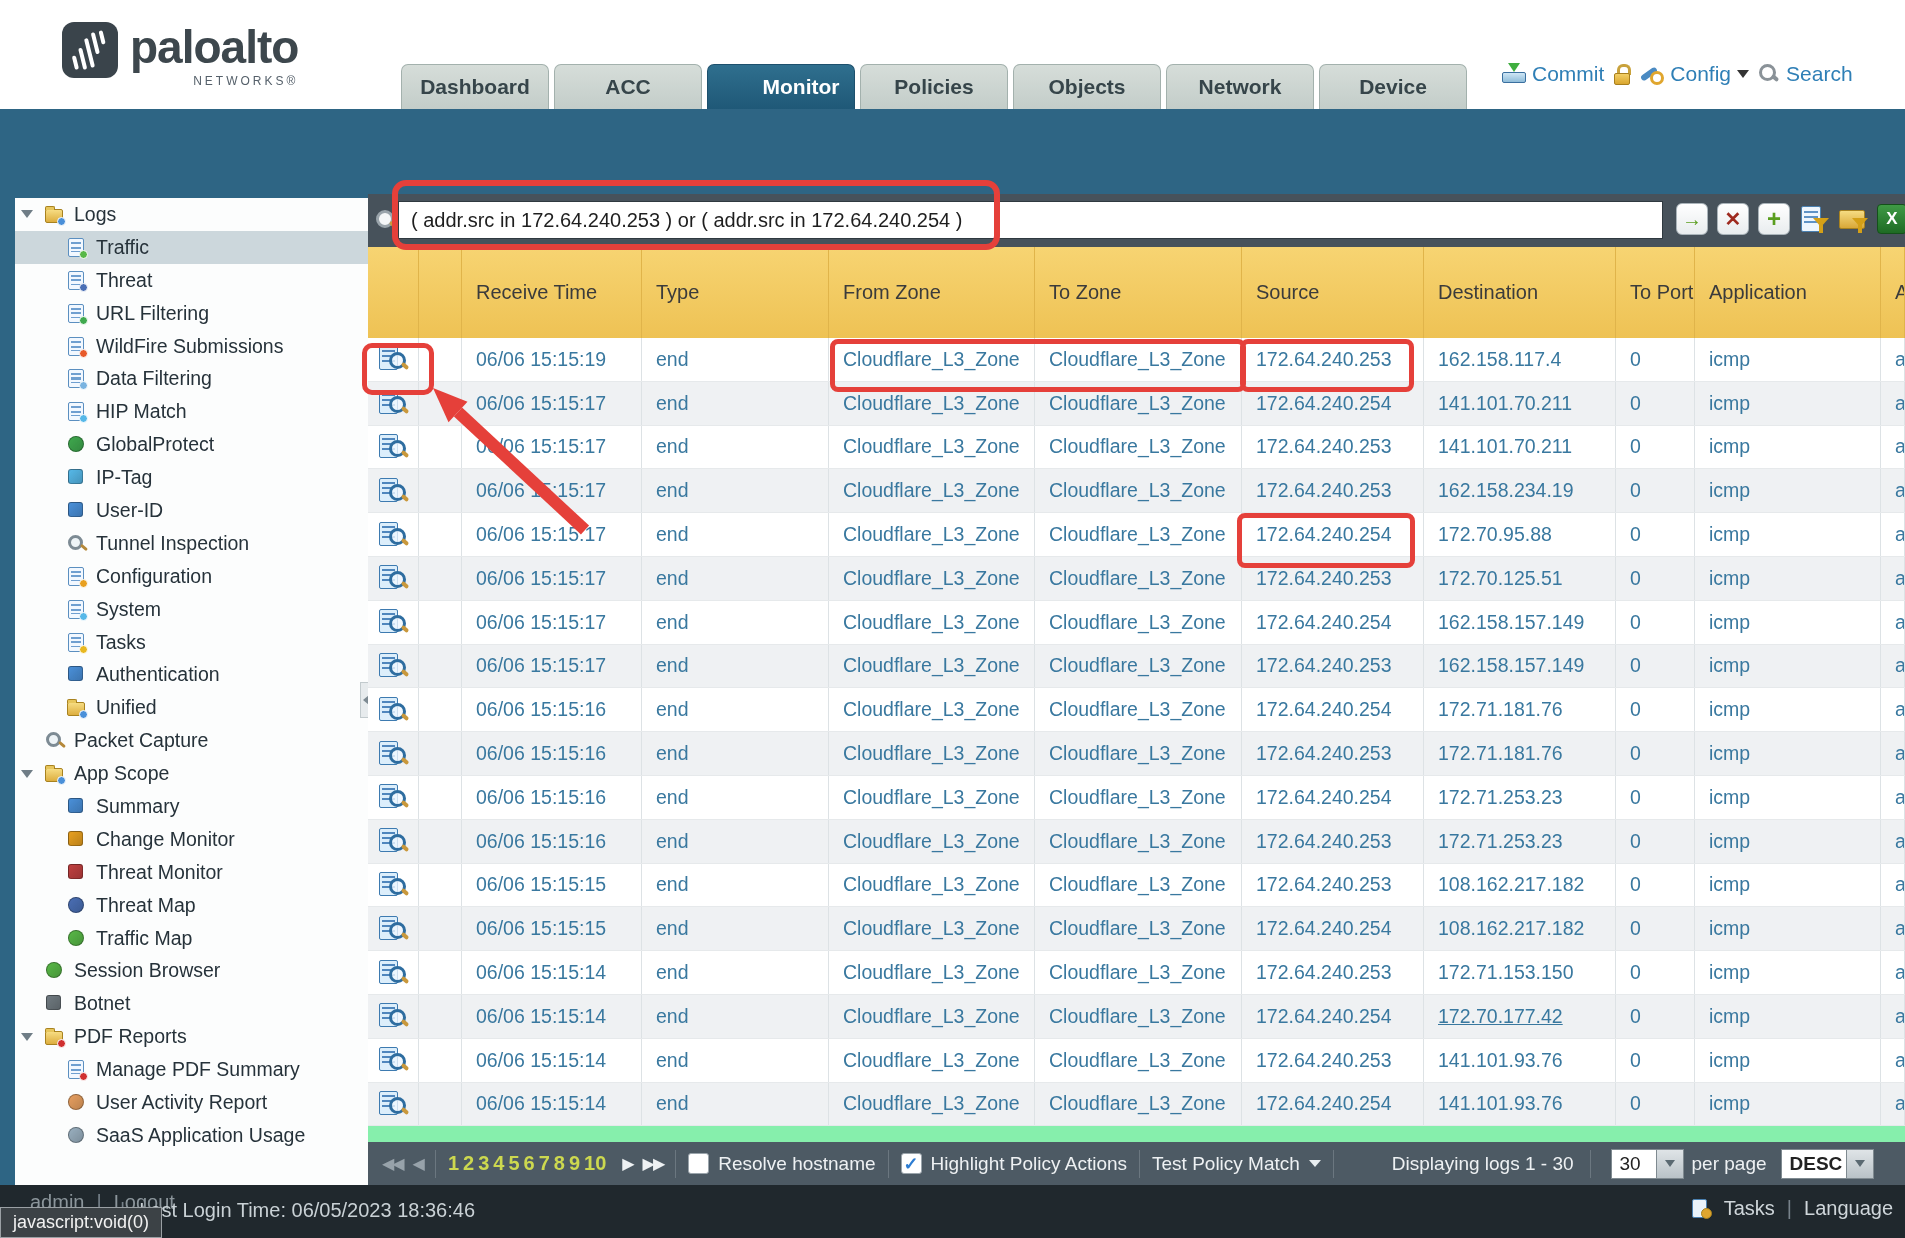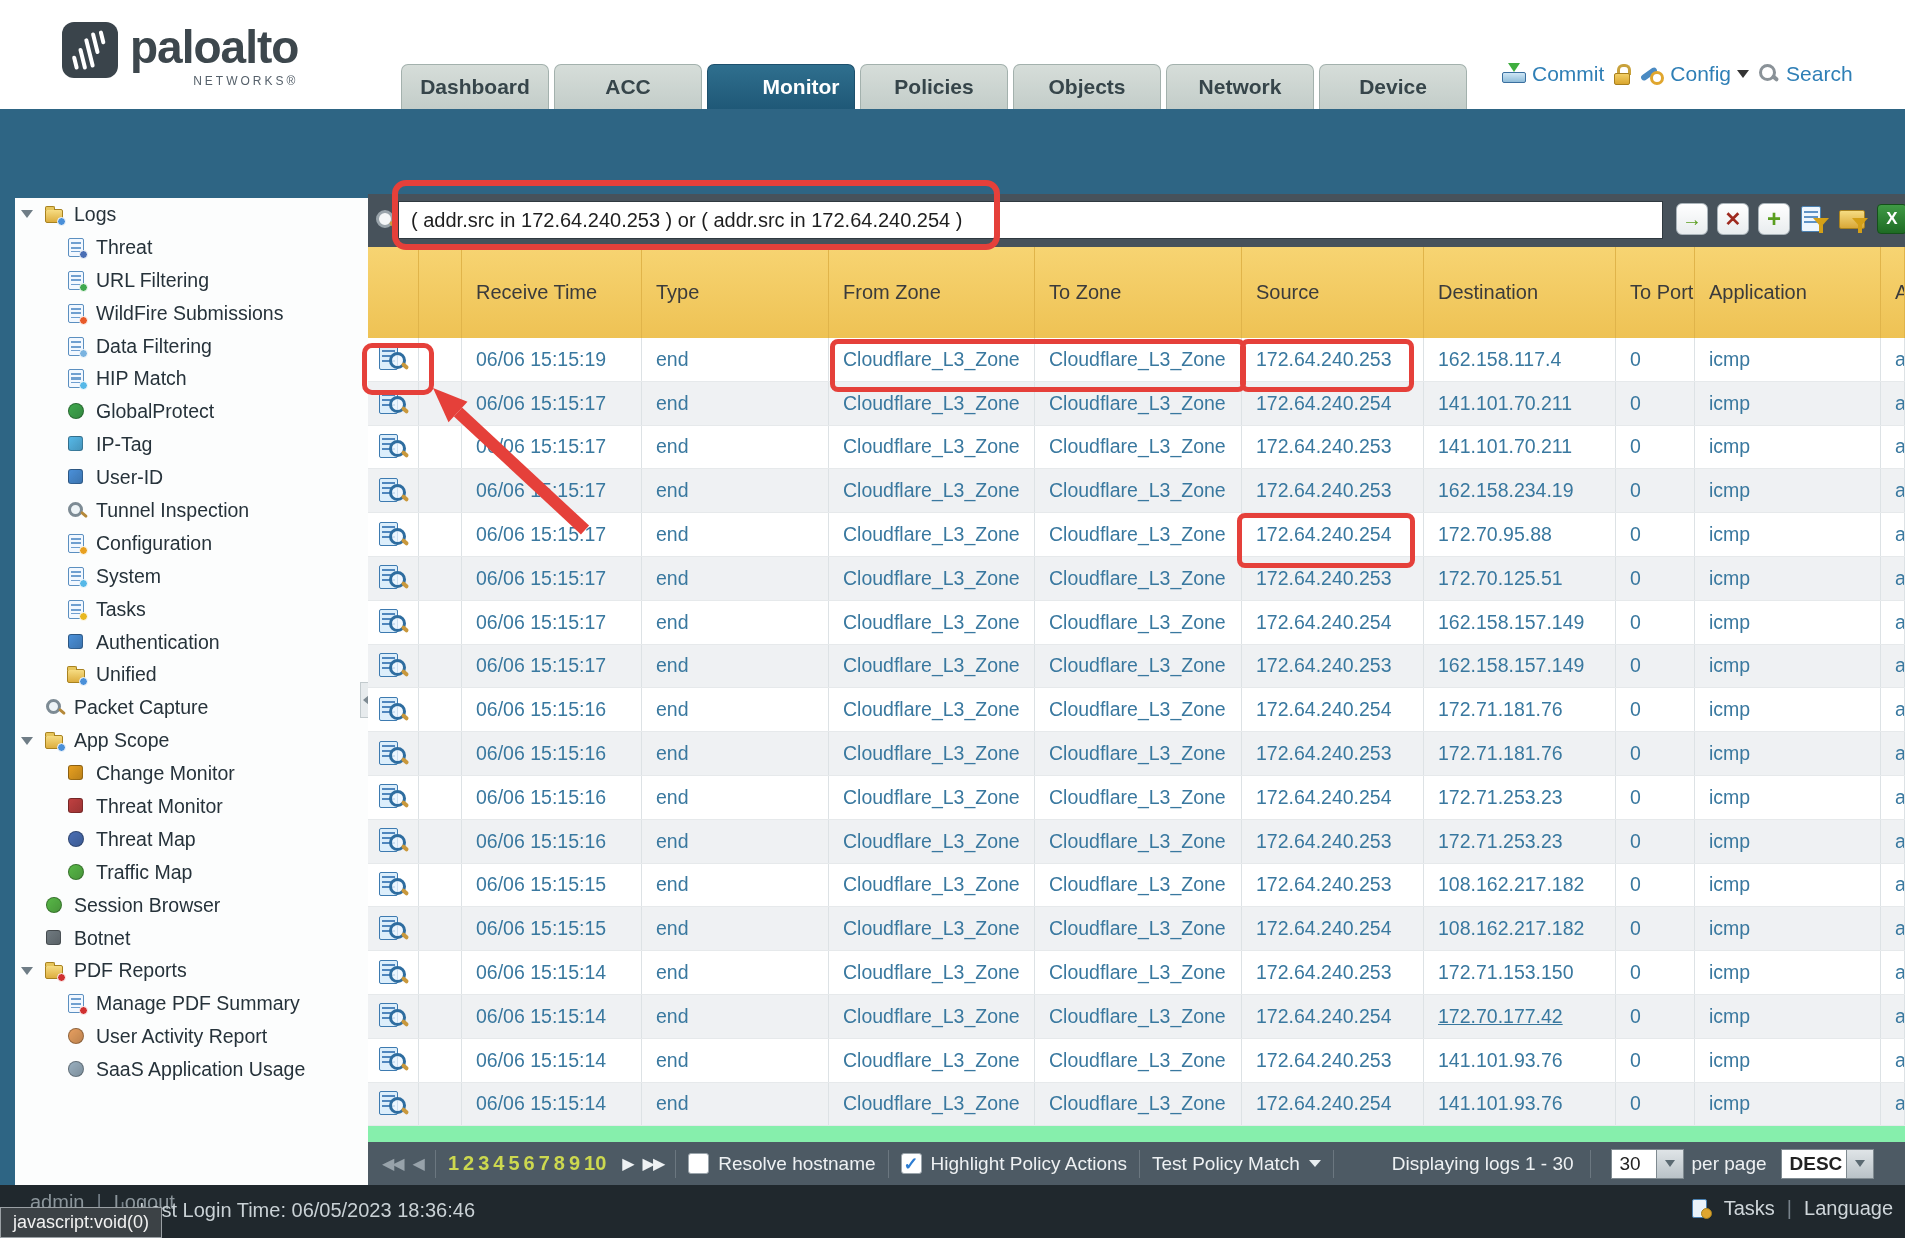--- a/index.html
+++ b/index.html
@@ -231,20 +231,27 @@
       <div class="side-item">
         <span class="exp-slot">
           <span class="tri-down"></span>
         </span>
         <span class="ic">
           <span class="base-folder"></span>
           <span class="badge" style="background: rgb(74, 144, 217);"></span>
         </span>
         <span>Logs</span>
       </div>
+      <div class="side-item lvl1 selected">
+        <span class="ic">
+          <span class="base-doc"></span>
+          <span class="badge" style="background: rgb(88, 184, 71);"></span>
+        </span>
+        <span>Traffic</span>
+      </div>
       <div class="side-item lvl1">
         <span class="ic">
           <span class="base-doc"></span>
           <span class="badge" style="background: rgb(74, 111, 181);"></span>
         </span>
         <span>Threat</span>
       </div>
       <div class="side-item lvl1">
         <span class="ic">
           <span class="base-doc"></span>
@@ -340,20 +347,26 @@
       </div>
       <div class="side-item">
         <span class="exp-slot">
           <span class="tri-down"></span>
         </span>
         <span class="ic">
           <span class="base-folder"></span>
           <span class="badge" style="background: rgb(74, 144, 217);"></span>
         </span>
         <span>App Scope</span>
+      </div>
+      <div class="side-item lvl1">
+        <span class="ic">
+          <span class="base-square" style="background: linear-gradient(135deg, rgb(74, 144, 217), rgba(0, 0, 0, 0.25) 130%) rgb(74, 144, 217);"></span>
+        </span>
+        <span>Summary</span>
       </div>
       <div class="side-item lvl1">
         <span class="ic">
           <span class="base-square" style="background: linear-gradient(135deg, rgb(232, 160, 32), rgba(0, 0, 0, 0.25) 130%) rgb(232, 160, 32);"></span>
         </span>
         <span>Change Monitor</span>
       </div>
       <div class="side-item lvl1">
         <span class="ic">
           <span class="base-square" style="background: linear-gradient(135deg, rgb(192, 64, 64), rgba(0, 0, 0, 0.25) 130%) rgb(192, 64, 64);"></span>

